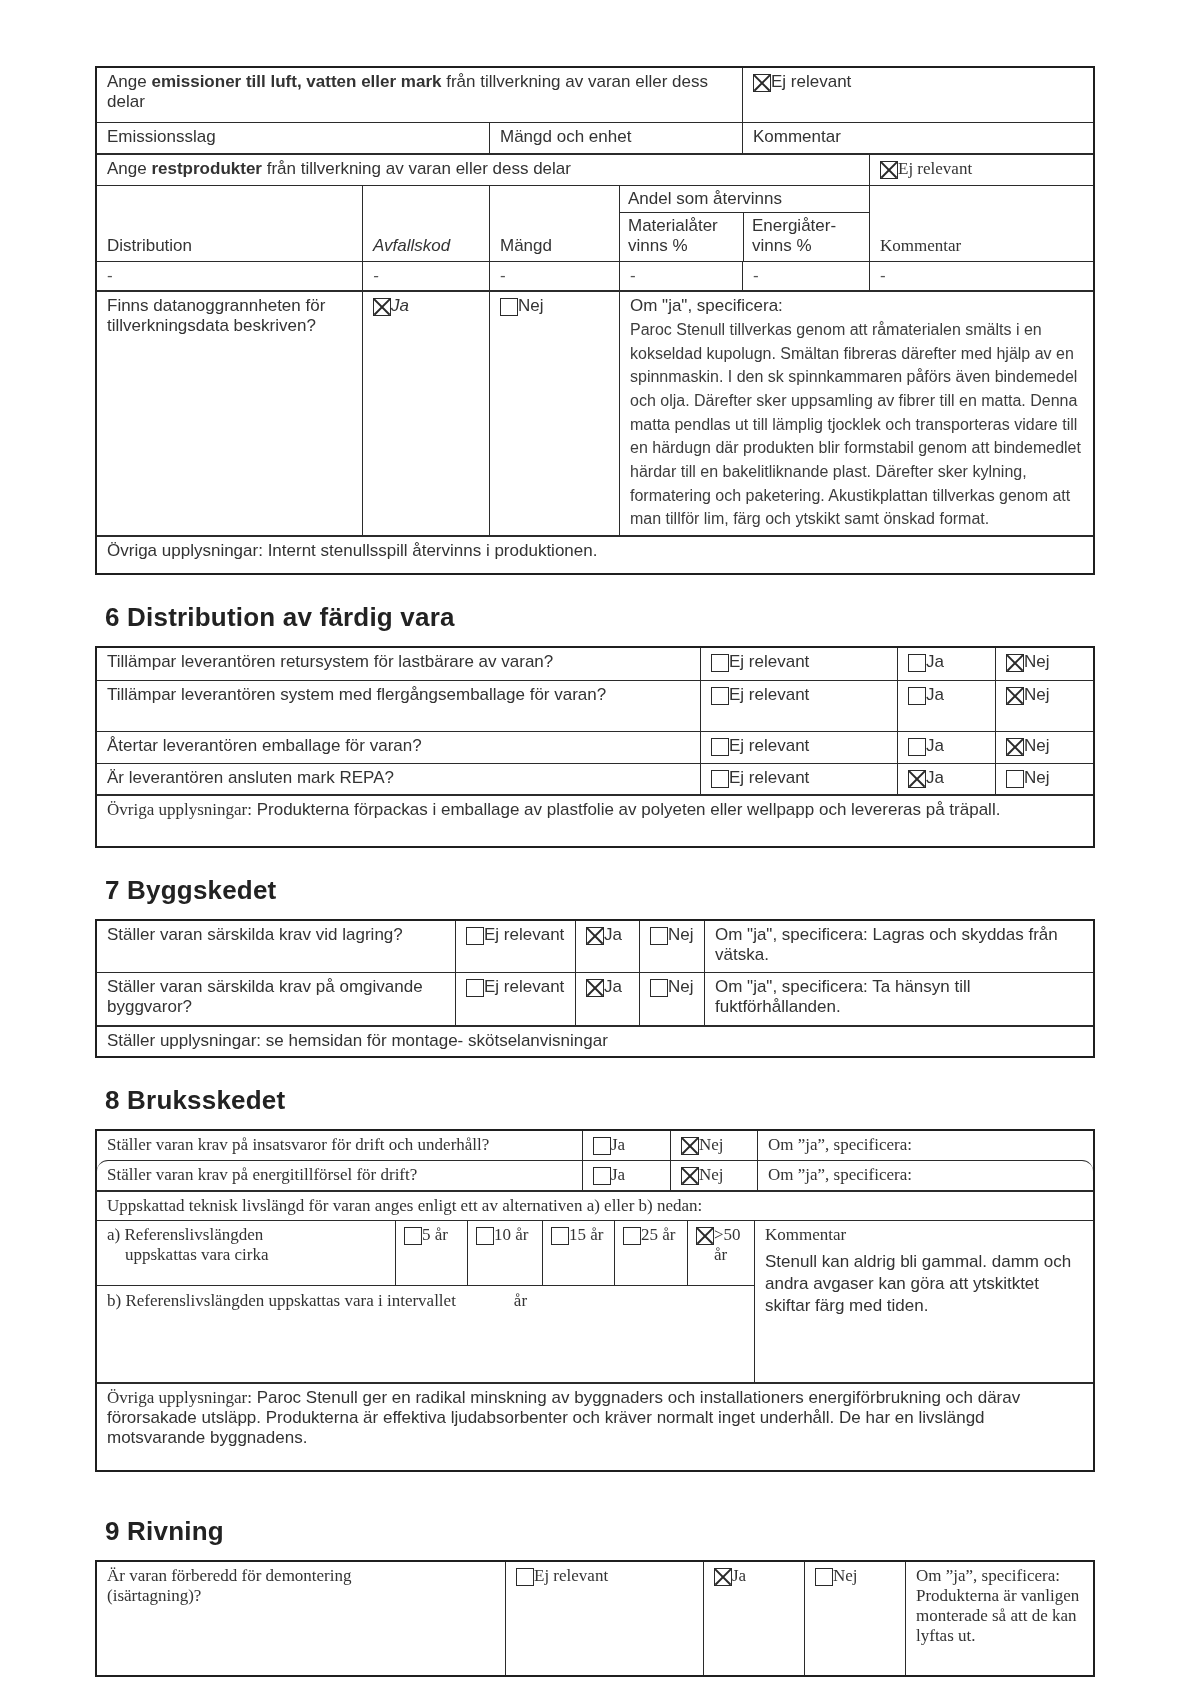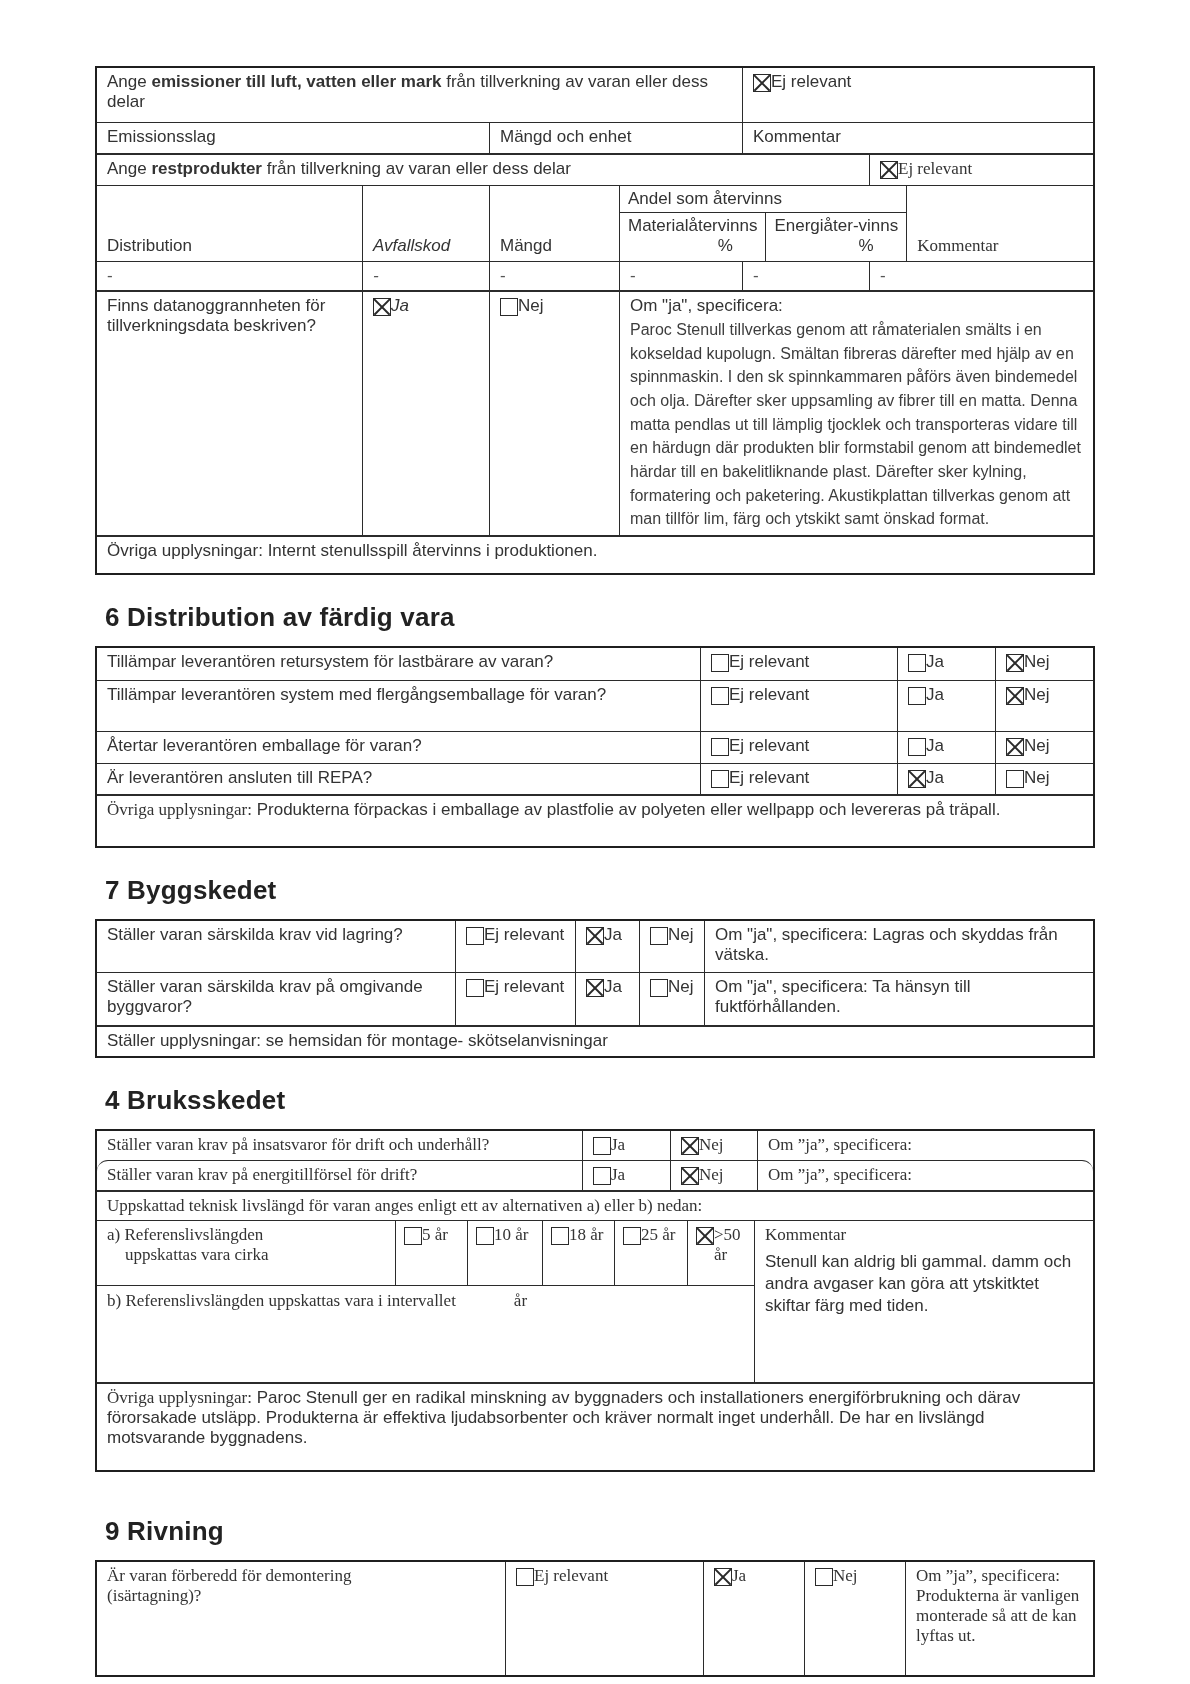--- a/index.html
+++ b/index.html
@@ -32,21 +32,21 @@
   
   .w-t1a{flex:0 0 645px;} .w-t2a{flex:0 0 392px;} .w-t2b{flex:0 0 253px;}
   .w-t3a{flex:0 0 772px;}
   .w-rp{flex:0 0 265px;} .w-ak{flex:0 0 127px;font-style:italic;} .w-mg{flex:0 0 130px;}
   .flex-rest{flex:1;}
   .h-r1{min-height:54px;} .h-r2{min-height:30px;} .h-r3{min-height:30px;}
   .h-dash{min-height:25px;} .h-finns{min-height:184px;} .h-ovr{min-height:36px;}
   .hdrgrp{flex:0 0 250px;display:flex;flex-direction:column;border-left:1.4px solid #2b2b2b;box-sizing:border-box;}
   .andel-top{padding:3px 8px;border-bottom:1.4px solid #2b2b2b;}
   .andel-bot{flex:1;display:flex;}
-  .subcell{box-sizing:border-box;flex:0 0 123px;padding:3px 8px;display:flex;flex-direction:row;justify-content:flex-end;padding-bottom:5px;}
+  .subcell{box-sizing:border-box;flex:0 0 123px;padding:3px 8px;display:flex;flex-direction:column;justify-content:flex-end;padding-bottom:5px;}
   .subcell.e{flex:1;border-left:1.4px solid #2b2b2b;}
   .w-dm1{flex:0 0 123px;} .w-dm2{flex:0 0 127px;}
 
   
   .w6-q{flex:0 0 603px;} .w6-ej{flex:0 0 197px;} .w6-ja{flex:0 0 98px;}
   .h6-1{min-height:32px;} .h6-2{min-height:50px;} .h6-3{min-height:31px;} .h6-4{min-height:30px;} .h6-o{min-height:50px;}
 
   
   .w7-q{flex:0 0 358px;} .w7-ej{flex:0 0 120px;} .w7-ja{flex:0 0 64px;} .w7-nej{flex:0 0 65px;}
   .h7-1{min-height:51px;} .h7-2{min-height:52px;} .h7-o{min-height:29px;}
@@ -228,21 +228,21 @@
       </div>
       <div class="cell flex-rest">
         <span class="cb">
             <span class="box" data-checked="true"></span>
             <span>Nej</span>
           </span>
       </div>
     </div>
 
     <div class="row h6-4">
-      <div class="cell w6-q">Är leverantören ansluten till REPA?</div>
+      <div class="cell w6-q">Är leverantören ansluten mark REPA?</div>
       <div class="cell w6-ej">
         <span class="cb">
             <span class="box" data-checked="false"></span>
             <span>Ej relevant</span>
           </span>
       </div>
       <div class="cell w6-ja">
         <span class="cb">
             <span class="box" data-checked="true"></span>
             <span>Ja</span>
@@ -310,21 +310,21 @@
           </span>
       </div>
       <div class="cell flex-rest">Om "ja", specificera: Ta hänsyn till fuktförhållanden.</div>
     </div>
 
     <div class="row thick h7-o">
       <div class="cell flex-rest">Ställer upplysningar: se hemsidan för montage- skötselanvisningar</div>
     </div>
   </div>
 
-  <h2>4 Bruksskedet</h2>
+  <h2>8 Bruksskedet</h2>
   <div class="frame serif">
 
     <div class="row h8-1">
       <div class="cell w8-q">Ställer varan krav på insatsvaror för drift och underhåll?</div>
       <div class="cell w8-ja">
         <span class="cb">
             <span class="box" data-checked="false"></span>
             <span>Ja</span>
           </span>
       </div>
@@ -373,21 +373,21 @@
           </div>
           <div class="c8o o2">
             <span class="cb">
                 <span class="box" data-checked="false"></span>
                 <span>10 år</span>
               </span>
           </div>
           <div class="c8o o3">
             <span class="cb">
                 <span class="box" data-checked="false"></span>
-                <span>18 år</span>
+                <span>15 år</span>
               </span>
           </div>
           <div class="c8o o4">
             <span class="cb">
                 <span class="box" data-checked="false"></span>
                 <span>25 år</span>
               </span>
           </div>
           <div class="c8o o5">
             <span class="cb">

